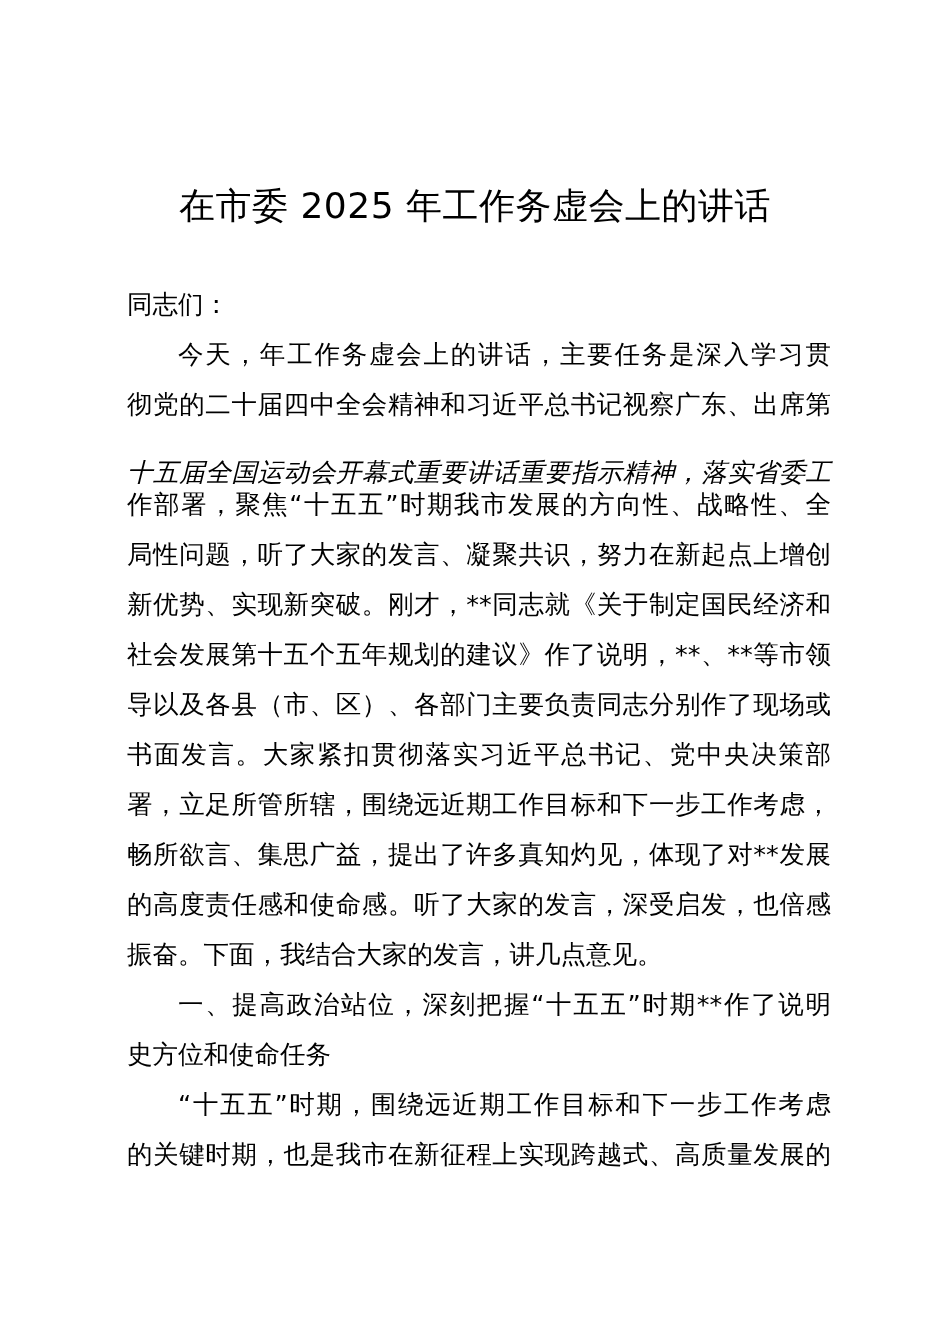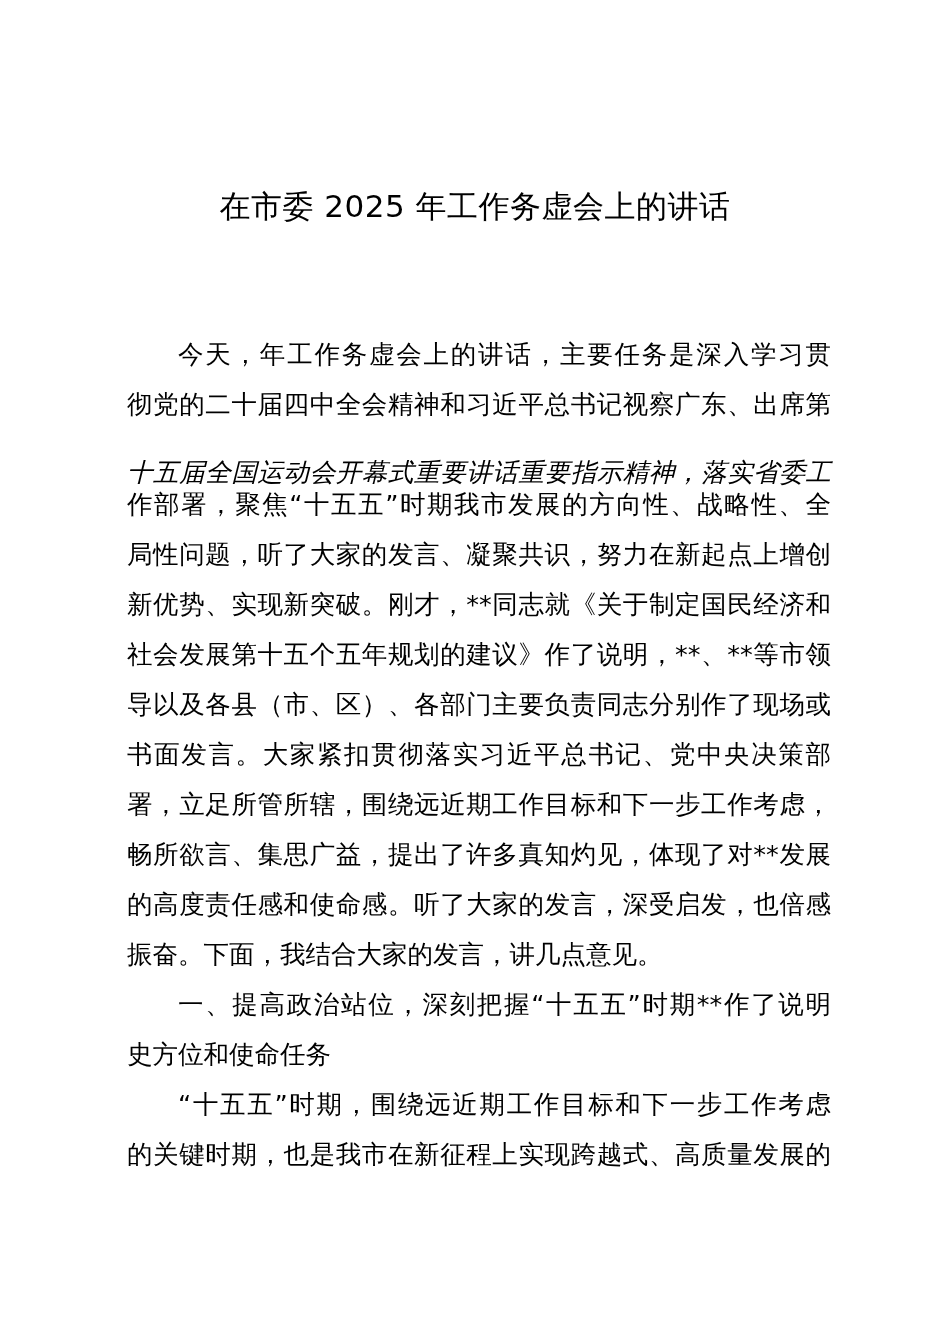--- a/index.html
+++ b/index.html
@@ -21,21 +21,21 @@
       width: 950px;
       height: 1344px;
       background: #ffffff;
     }
     .title {
       position: absolute;
       left: 0;
       top: 181px;
       width: 950px;
       text-align: center;
-      font-size: 31px;
+      font-size: 36px;
       line-height: 50px;
       letter-spacing: 0.5px;
       white-space: nowrap;
     }
     .line {
       position: absolute;
       left: 127px;
       width: 704px;
       font-size: 25.5px;
       line-height: 50px;
@@ -52,20 +52,21 @@
       width: 653px;
     }
   </style>
 </head>
 <body>
 
 <div class="page">
 
   <div class="title">在市委 2025 年工作务虚会上的讲话</div>
 
+  <div class="line last" style="top:279px;">同志们：</div>
 
   <div>
     <div class="line indent" style="top:329px;">今天，年工作务虚会上的讲话，主要任务是深入学习贯</div>
     <div class="line" style="top:379px;">彻党的二十届四中全会精神和习近平总书记视察广东、出席第</div>
     <div class="line" style="top:447px;font-style:italic;">十五届全国运动会开幕式重要讲话重要指示精神，落实省委工</div>
     <div class="line" style="top:479px;">作部署，聚焦“十五五”时期我市发展的方向性、战略性、全</div>
     <div class="line" style="top:529px;">局性问题，听了大家的发言、凝聚共识，努力在新起点上增创</div>
     <div class="line" style="top:579px;">新优势、实现新突破。刚才，**同志就《关于制定国民经济和</div>
     <div class="line" style="top:629px;">社会发展第十五个五年规划的建议》作了说明，**、**等市领</div>
     <div class="line" style="top:679px;">导以及各县（市、区）、各部门主要负责同志分别作了现场或</div>

